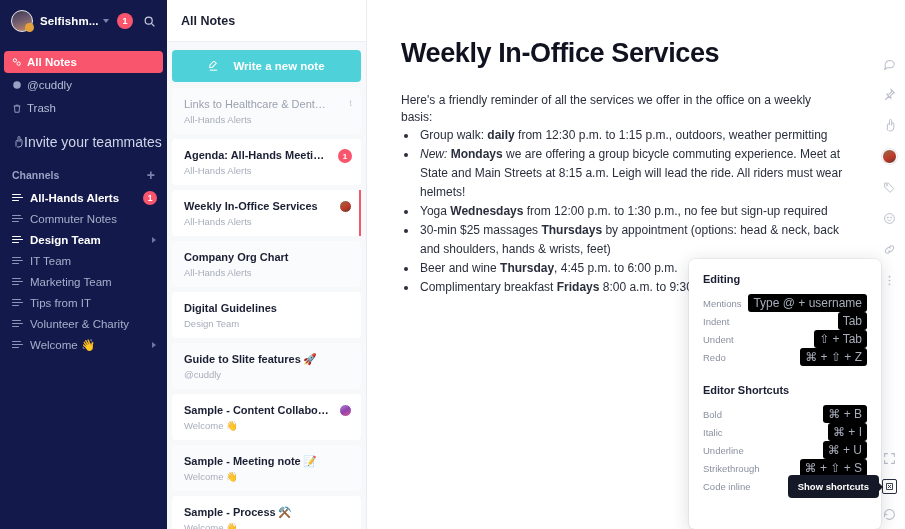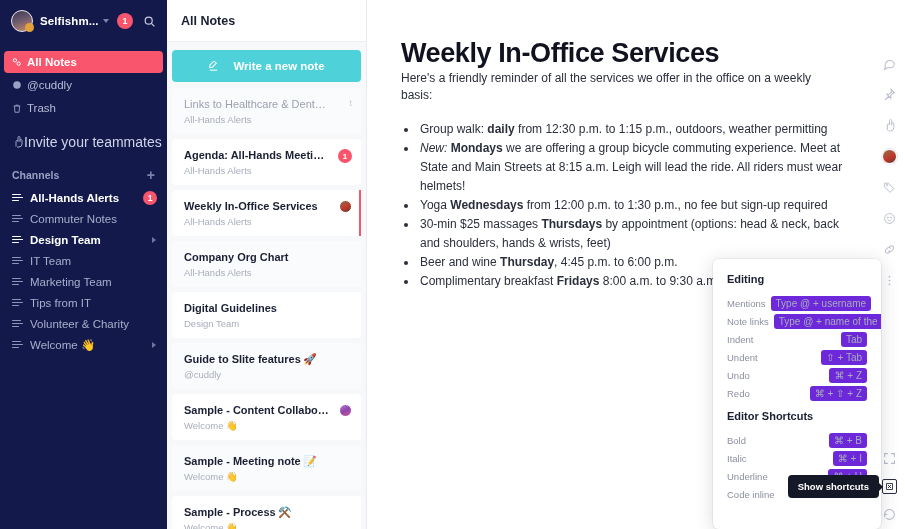--- a/index.html
+++ b/index.html
@@ -167,23 +167,23 @@
   .doc-col {
     flex: 1; height: 529px; background:#ffffff;
     position: relative; overflow: hidden;
   }
   .doc-inner { padding: 36px 60px 0 34px; }
   .doc-title {
     font-size: 27px; font-weight: 700; color:#10131f;
     letter-spacing: -.4px; line-height: 34px;
   }
   .doc-intro {
-    font-size: 12px; color:#2b2f3d; line-height: 17px;
-  }
-  .doc-list { margin-top: 16px; padding-left: 17px; }
+    font-size: 12px; color:#2b2f3d; margin-top: 22px; line-height: 17px;
+  }
+  .doc-list { margin-top: 0; padding-left: 17px; }
   .doc-list li {
     font-size: 12px; color:#2b2f3d; line-height: 19px;
     margin-bottom: 0px; padding-left: 2px;
   }
   .doc-list li::marker { color:#2b2f3d; }
   .doc-list b { font-weight: 700; }
   .doc-list i { }
 
   
   .rail {
@@ -205,38 +205,38 @@
     color:#b9bdca;
   }
   .sq-btn{
     width:15px;height:15px;border:1.2px solid #2a2e3f;border-radius:2px;
     display:flex;align-items:center;justify-content:center;color:#2a2e3f;font-size:8px;
   }
 
   
   .sc-panel {
     position:absolute; right: 24px; bottom: 0px;
-    width: 168px; background:#ffffff;
+    width: 192px; background:#ffffff;
     border-radius: 6px;
     box-shadow: 0 3px 18px rgba(25,30,55,.16), 0 0 0 1px rgba(30,35,60,.05);
     padding: 14px 14px 10px 14px;
     height: 270px; overflow: hidden;
   }
   .sc-h {
     font-size: 11px; font-weight: 700; color:#1b1f33;
     margin-bottom: 9px;
   }
-  .sc-h.second { margin-top: 8px; }
+  .sc-h.second { margin-top: 18px; }
   .sc-row {
     display:flex; align-items:center; justify-content:space-between;
     height: 18px; gap: 5px;
   }
   .sc-name { font-size: 9.5px; color:#8b909f; white-space:nowrap; }
   .sc-key {
-    font-size: 10px; color:#a8adbb; background:#6d28d9;
+    font-size: 12px; color:#a8adbb; background:#000000;
     border-radius: 3px; padding: 2px 5px; white-space:nowrap;text-align:center;
   }
   .tooltip {
     position:absolute; right: 26px; bottom: 31px;
     background:#151826; color:#ffffff;
     font-size: 9.5px; font-weight: 700;
     padding: 6px 10px; border-radius: 4px; white-space:nowrap;
     z-index: 5;
   }
   .tooltip::after{
@@ -530,53 +530,49 @@
     </div>
 
     <div class="sc-panel">
       <div class="sc-h">Editing</div>
       <div id="sc-1">
           <div class="sc-row">
             <span class="sc-name">Mentions</span>
             <span class="sc-key">Type @ + username</span>
           </div>
           <div class="sc-row">
-            <span class="sc-name">Note links</span>
-            <span class="sc-key">Type @ + name of the note</span>
-          </div>
-          <div class="sc-row">
             <span class="sc-name">Indent</span>
             <span class="sc-key">Tab</span>
           </div>
           <div class="sc-row">
             <span class="sc-name">Undent</span>
             <span class="sc-key">⇧ + Tab</span>
           </div>
           <div class="sc-row">
-            <span class="sc-name">Undo</span>
-            <span class="sc-key">⌘ + Z</span>
-          </div>
-          <div class="sc-row">
             <span class="sc-name">Redo</span>
             <span class="sc-key">⌘ + ⇧ + Z</span>
           </div>
         </div>
       <div class="sc-h second">Editor Shortcuts</div>
       <div id="sc-2">
           <div class="sc-row">
             <span class="sc-name">Bold</span>
             <span class="sc-key">⌘ + B</span>
           </div>
           <div class="sc-row">
             <span class="sc-name">Italic</span>
             <span class="sc-key">⌘ + I</span>
           </div>
           <div class="sc-row">
             <span class="sc-name">Underline</span>
             <span class="sc-key">⌘ + U</span>
+          </div>
+          <div class="sc-row">
+            <span class="sc-name">Strikethrough</span>
+            <span class="sc-key">⌘ + ⇧ + S</span>
           </div>
           <div class="sc-row">
             <span class="sc-name">Code inline</span>
           </div>
         </div>
     </div>
 
     <div class="tooltip">Show shortcuts</div>
   </div>
 </div>

